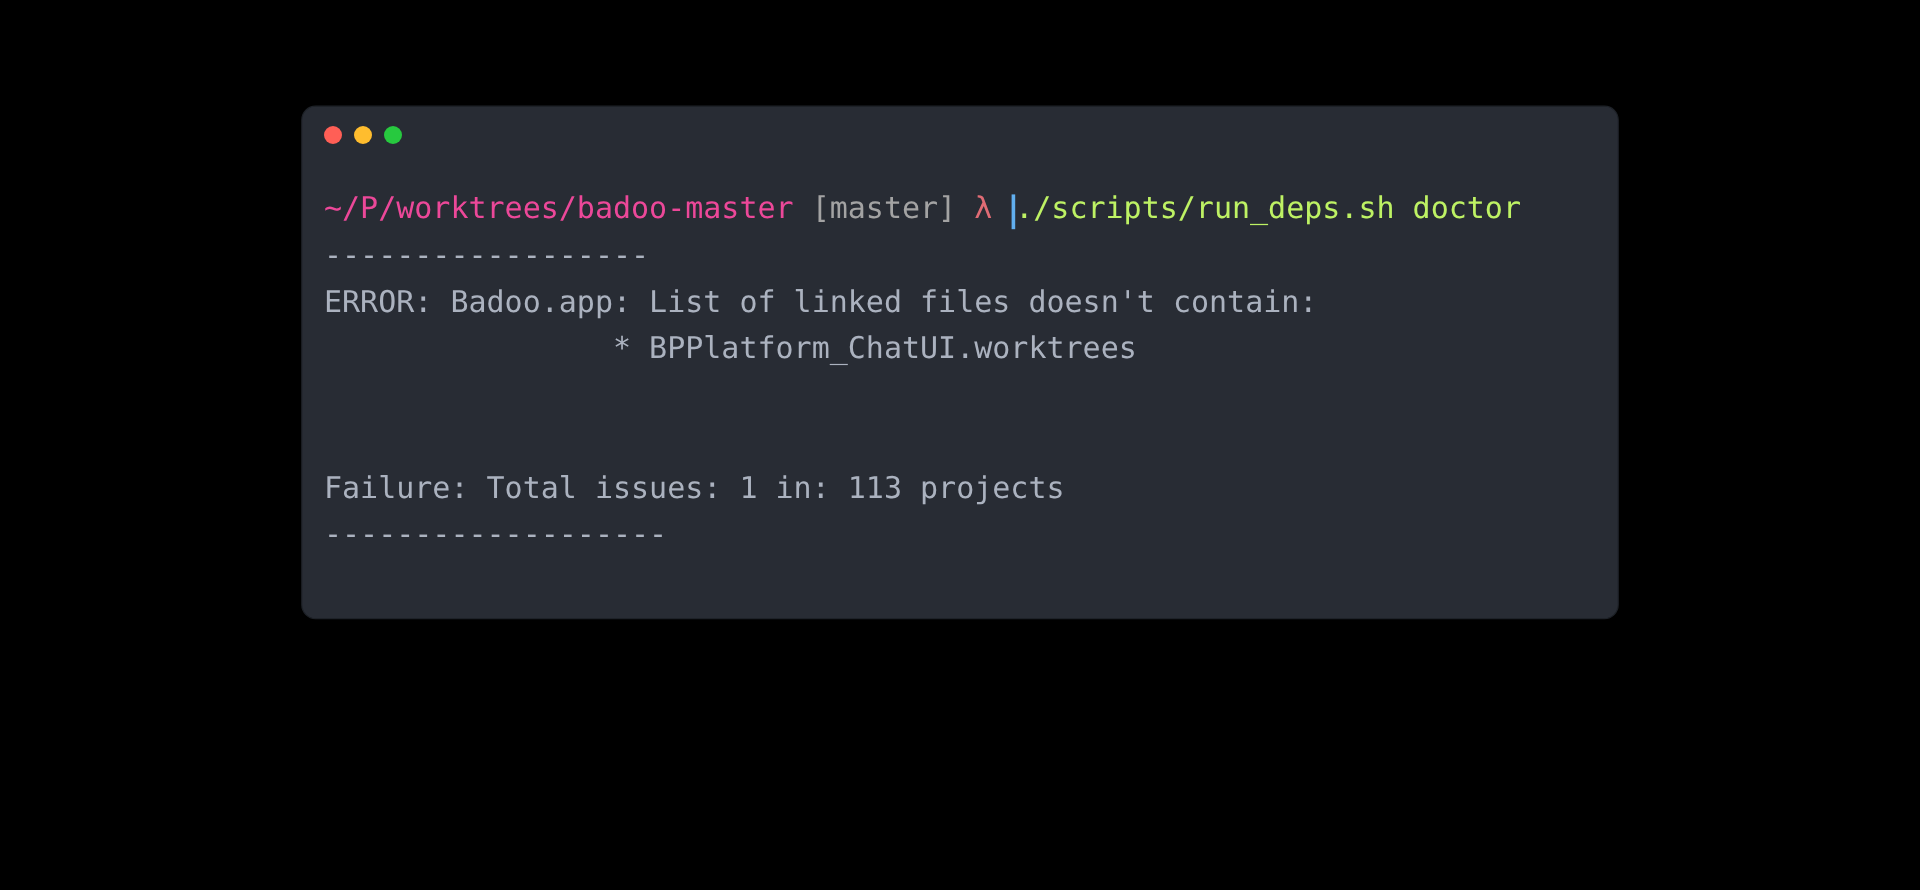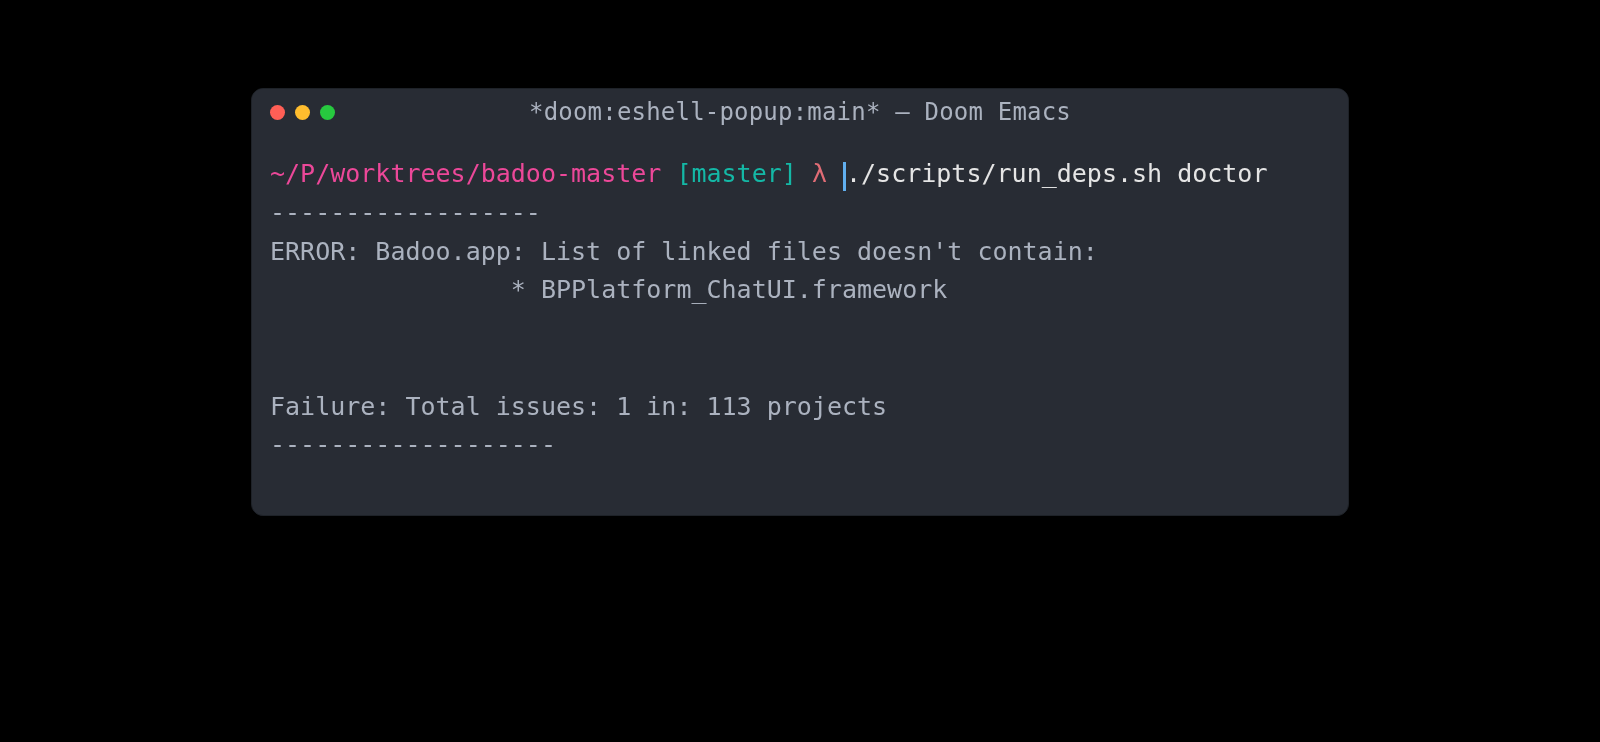--- a/index.html
+++ b/index.html
@@ -55,47 +55,46 @@
     .terminal-body {
       padding: 20px 18px 26px 18px;
       font-size: 25px;
       line-height: 1.55;
       color: #abb2bf;
       white-space: pre;
       font-family: ui-monospace, "SF Mono", "Menlo", "Monaco", "Consolas", monospace;
       min-height: 380px;
     }
     .prompt-path { color: #ec4899; }
-    .prompt-branch { color: #14b8a6; }
+    .prompt-branch { color: #a3a3a3; }
     .prompt-lambda { color: #e06c75; }
     .cursor-bar {
       display: inline-block;
       width: 3px;
       height: 1.15em;
       background: #61afef;
       vertical-align: text-bottom;
       margin-left: 1px;
       transform: translateY(3px);
     }
-    .cmd-text { color: #e5e5e5; }
+    .cmd-text { color: #bef264; }
     .out-line { color: #abb2bf; }
   </style>
 </head>
 <body>
 
 <div class="window">
   <div class="titlebar">
     <div class="traffic-lights">
       <div class="dot red"></div>
       <div class="dot yellow"></div>
       <div class="dot green"></div>
     </div>
-    <div class="title">*doom:eshell-popup:main* – Doom Emacs</div>
   </div>
   <div class="terminal-body"><span class="prompt-path">~/P/worktrees/badoo-master</span> <span class="prompt-branch">[master]</span> <span class="prompt-lambda">λ</span> <span class="cursor-bar"></span><span class="cmd-text">./scripts/run_deps.sh doctor</span>
 <span class="out-line">------------------</span>
 <span class="out-line">ERROR: Badoo.app: List of linked files doesn't contain:</span>
-<span class="out-line">                * BPPlatform_ChatUI.framework</span>
+<span class="out-line">                * BPPlatform_ChatUI.worktrees</span>
 <span class="out-line"></span>
 <span class="out-line"></span>
 <span class="out-line">Failure: Total issues: 1 in: 113 projects</span>
 <span class="out-line">-------------------</span></div>
 </div>
 
 </body></html>

